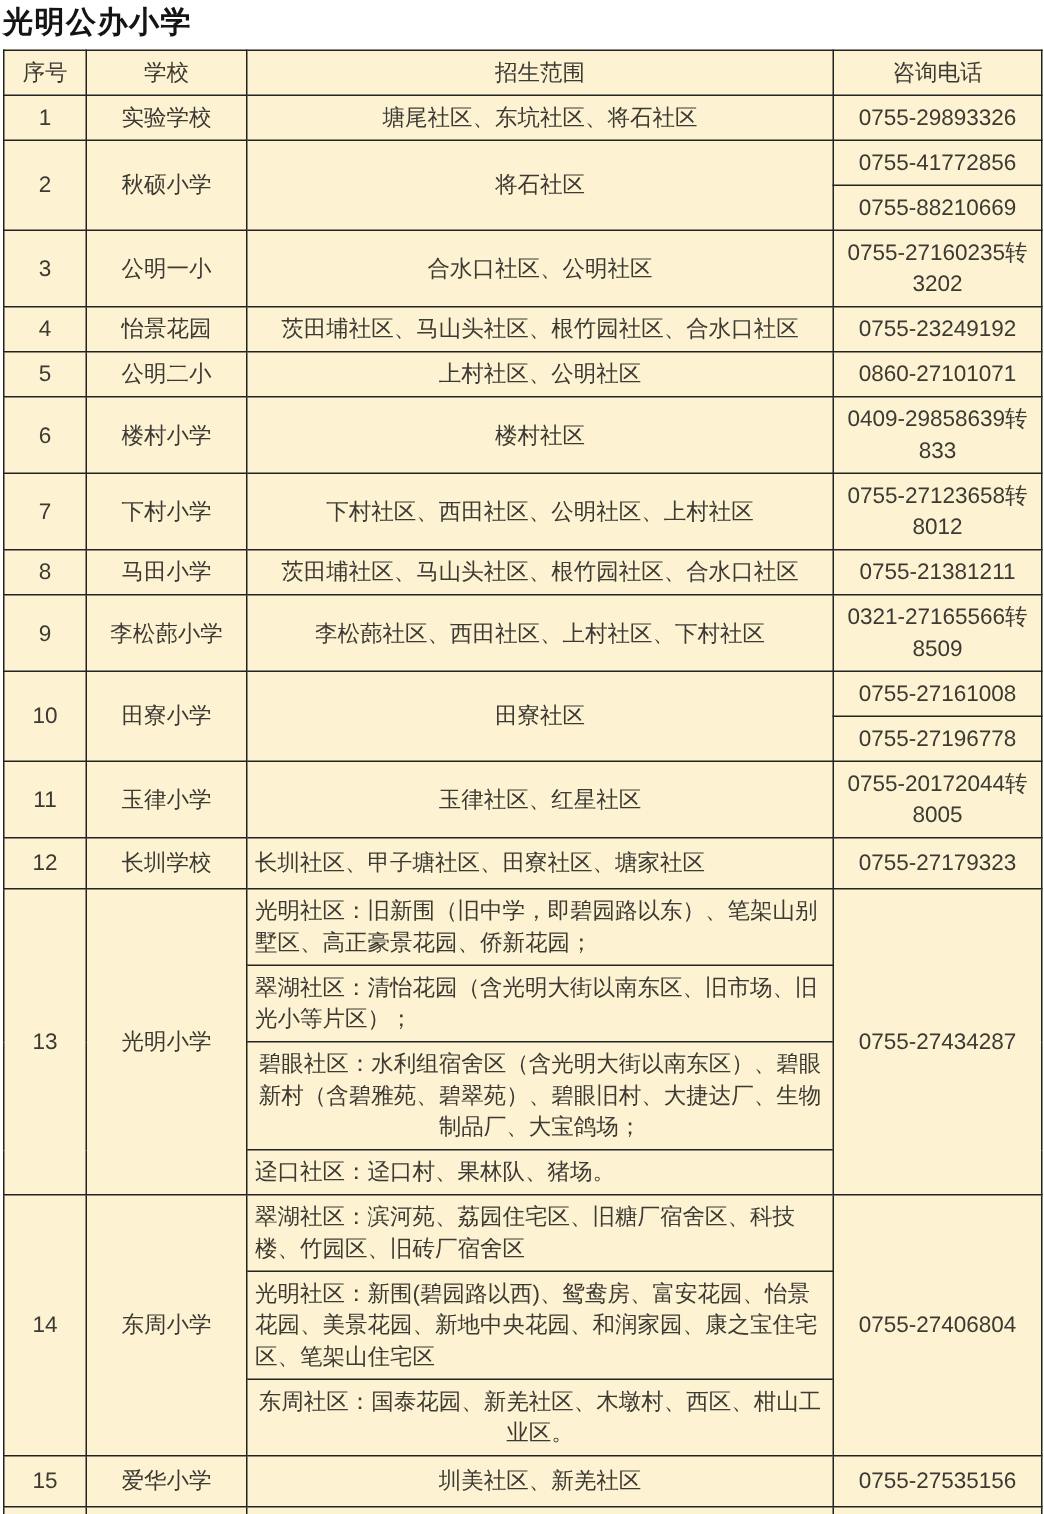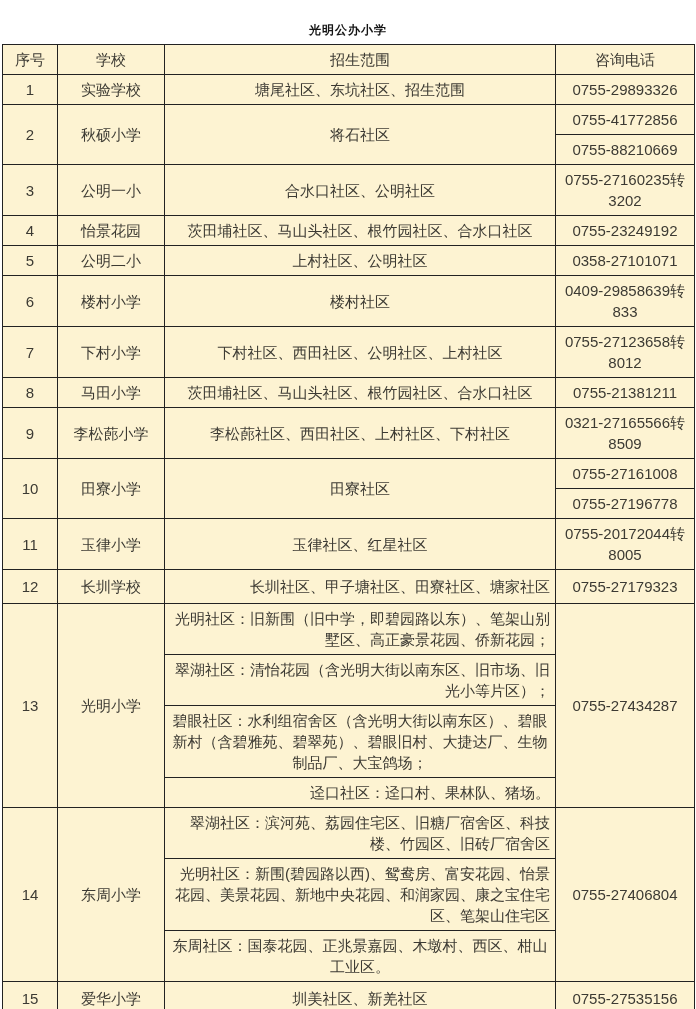--- a/index.html
+++ b/index.html
@@ -8,25 +8,25 @@
     background: #ffffff;
     font-family: "Liberation Sans", "DejaVu Sans", sans-serif;
   }
   .page {
     width: 696px;
     box-sizing: border-box;
     padding: 1px 2px;
     background: #ffffff;
   }
   .title {
-    text-align: center;
-    font-size: 12px;
+    text-align: left;
+    font-size: 20px;
     font-weight: bold;
     color: #141414;
-    padding: 21px 0 5px 0;
+    padding: 0 0 5px 0;
     letter-spacing: 1px;
   }
   table.roster {
     width: 692px;
     table-layout: fixed;
     border-collapse: collapse;
     background: #fdf3d2;
   }
   table.roster td, table.roster th {
     border: 1px solid #222222;
@@ -35,21 +35,21 @@
     color: #3c3a33;
     line-height: 21px;
     padding: 4px 5px;
     text-align: center;
     vertical-align: middle;
     word-break: break-all;
     box-sizing: border-box;
   }
   tr.hdr th { height: 28px; }
   td.no { }
-  td.range.al { text-align: right; }
+  td.range.al { text-align: left; }
   
   .h28 td { height: 28px; }
   .h30 td { height: 30px; }
   .h34 td { height: 34px; }
   .h44 td { height: 44px; }
   .h46 td { height: 46px; }
   .hp24 td.phone { height: 24px; }
   .hp28 td.phone { height: 28px; }
 </style>
 </head>
@@ -69,21 +69,21 @@
       <tr class="hdr">
         <th>序号</th>
         <th>学校</th>
         <th>招生范围</th>
         <th>咨询电话</th>
       </tr>
 
       <tr class="h28">
         <td class="no">1</td>
         <td class="school">实验学校</td>
-        <td class="range">塘尾社区、东坑社区、招生范围</td>
+        <td class="range">塘尾社区、东坑社区、将石社区</td>
         <td class="phone">0755-29893326</td>
       </tr>
 
       <tr class="hp28">
         <td class="no" rowspan="2">2</td>
         <td class="school" rowspan="2">秋硕小学</td>
         <td class="range" rowspan="2">将石社区</td>
         <td class="phone">0755-41772856</td>
       </tr>
       <tr class="hp28">
@@ -101,21 +101,21 @@
         <td class="no">4</td>
         <td class="school">怡景花园</td>
         <td class="range">茨田埔社区、马山头社区、根竹园社区、合水口社区</td>
         <td class="phone">0755-23249192</td>
       </tr>
 
       <tr class="h28">
         <td class="no">5</td>
         <td class="school">公明二小</td>
         <td class="range">上村社区、公明社区</td>
-        <td class="phone">0358-27101071</td>
+        <td class="phone">0860-27101071</td>
       </tr>
 
       <tr class="h46">
         <td class="no">6</td>
         <td class="school">楼村小学</td>
         <td class="range">楼村社区</td>
         <td class="phone">0409-29858639转833</td>
       </tr>
 
       <tr class="h46">
@@ -182,21 +182,21 @@
       <tr>
         <td class="no" rowspan="3">14</td>
         <td class="school" rowspan="3">东周小学</td>
         <td class="range al">翠湖社区：滨河苑、荔园住宅区、旧糖厂宿舍区、科技楼、竹园区、旧砖厂宿舍区</td>
         <td class="phone" rowspan="3">0755-27406804</td>
       </tr>
       <tr>
         <td class="range al">光明社区：新围(碧园路以西)、鸳鸯房、富安花园、怡景花园、美景花园、新地中央花园、和润家园、康之宝住宅区、笔架山住宅区</td>
       </tr>
       <tr>
-        <td class="range">东周社区：国泰花园、正兆景嘉园、木墩村、西区、柑山工业区。</td>
+        <td class="range">东周社区：国泰花园、新羌社区、木墩村、西区、柑山工业区。</td>
       </tr>
 
       <tr class="h34">
         <td class="no">15</td>
         <td class="school">爱华小学</td>
         <td class="range">圳美社区、新羌社区</td>
         <td class="phone">0755-27535156</td>
       </tr>
 
       <tr class="h30">

